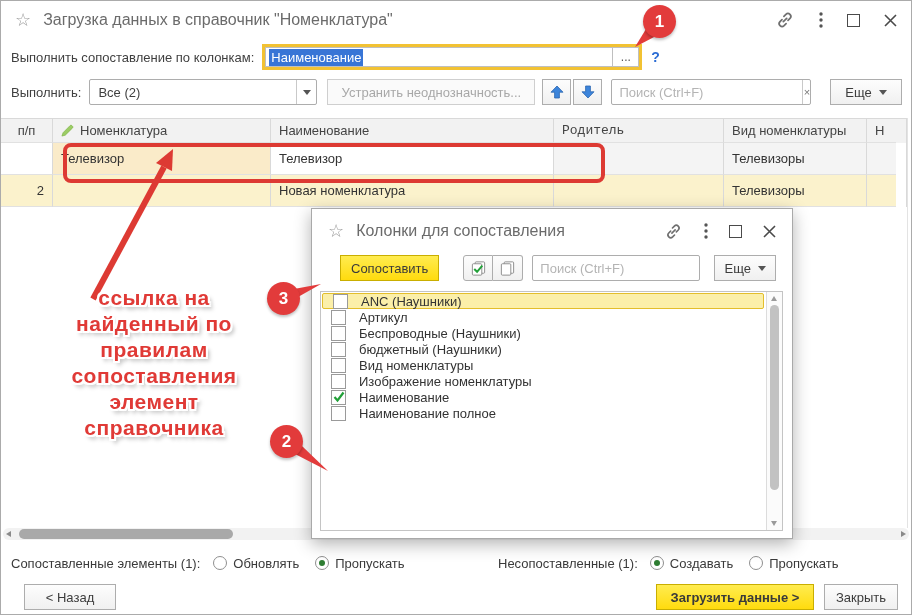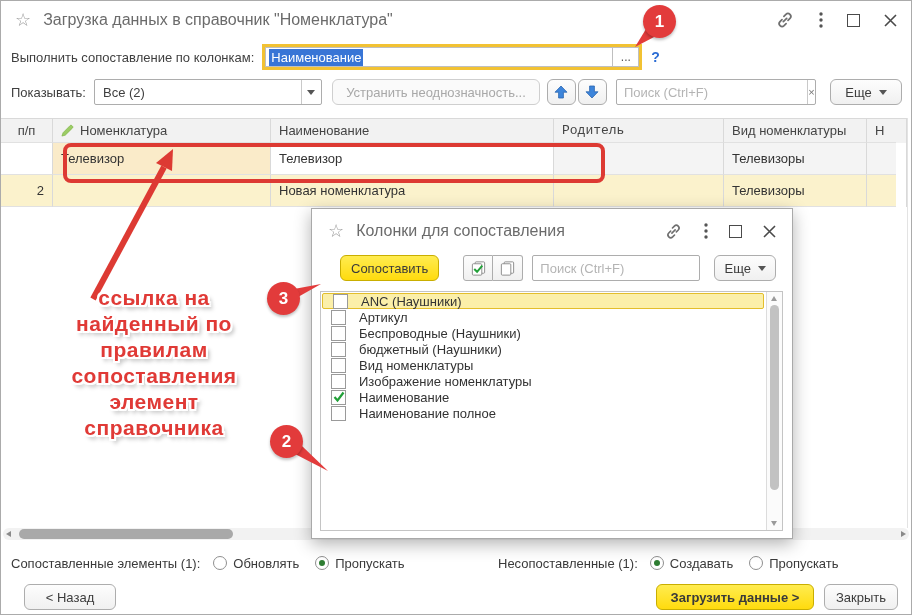--- a/index.html
+++ b/index.html
@@ -19,21 +19,21 @@
   .map-input{flex:1;border:1px solid #BFBFBF;border-right:none;display:flex;align-items:center;padding:0 3px;font-size:13px;}
   .sel-text{background:#3875D6;color:#fff;padding:1px 2px;}
   .map-ellipsis{width:25px;border:1px solid #BFBFBF;display:flex;align-items:center;justify-content:center;color:#555;font-size:12px;background:#fff;}
   .help{margin-left:9px;color:#2B6CD4;font-weight:bold;font-size:14px;}
   
   .filterrow{position:absolute;left:10px;top:78px;right:9px;height:26px;display:flex;align-items:center;font-size:13px;color:#3f3f3f;}
   .combo{width:228px;height:26px;border:1px solid #ADADAD;border-radius:2px;display:flex;align-items:stretch;margin-left:8px;background:#fff;box-sizing:border-box;}
   .combo .val{flex:1;display:flex;align-items:center;padding:0 8px;}
   .combo .dd{width:19px;border-left:1px solid #C9C9C9;display:flex;align-items:center;justify-content:center;}
   .tri-down{width:0;height:0;border-left:4px solid transparent;border-right:4px solid transparent;border-top:5px solid #555;}
-  .btn{height:26px;border:1px solid #ADADAD;border-radius:6px;background:linear-gradient(#FDFDFD,#F0F0F0);
+  .btn{height:26px;border:1px solid #ADADAD;border-radius:0;background:linear-gradient(#FDFDFD,#F0F0F0);
        display:flex;align-items:center;justify-content:center;font-size:13px;color:#3c3c3c;padding:0 10px;box-sizing:border-box;cursor:pointer;}
   .btn.disabled{color:#A8A8A8;background:#FAFAFA;border-color:#CFCFCF;}
   .sqbtn{width:29px;padding:0;}
   .searchwrap{height:26px;border:1px solid #ADADAD;border-radius:2px;background:#fff;display:flex;align-items:stretch;box-sizing:border-box;}
   .searchwrap input{border:none;outline:none;flex:1;font-size:13px;padding:0 7px;font-family:"Liberation Sans",sans-serif;color:#333;background:transparent;}
   .searchwrap input::placeholder{color:#B4B4B4;}
   .clearx{width:21px;border-left:1px solid #C9C9C9;display:flex;align-items:center;justify-content:center;color:#777;font-size:11px;}
   .morebtn{display:flex;align-items:center;gap:7px;}
   
   .tbl{position:absolute;left:0;top:117px;width:906px;border-right:1px solid #D9D9D9;box-sizing:border-box;}
@@ -144,21 +144,21 @@
     <div class="map-group">
       <div class="map-input">
         <span class="sel-text">Наименование</span>
       </div>
       <div class="map-ellipsis">...</div>
     </div>
     <span class="help">?</span>
   </div>
 
   <div class="filterrow">
-    <span class="lbl">Показывать:</span>
+    <span class="lbl">Выполнить:</span>
     <div class="combo">
       <span class="val">Все (2)</span>
       <span class="dd">
           <span class="tri-down"></span>
         </span>
     </div>
     <div class="btn disabled" style="margin-left:10px;width:208px;">Устранить неоднозначность...</div>
     <div class="btn sqbtn" style="margin-left:7px;">
       <svg width="14" height="14" viewBox="0 0 14 14">
           <path d="M7 1 L13 7.2 H9.4 V13 H4.6 V7.2 H1 Z" fill="#3D85DB" stroke="#2B66B0" stroke-width="0.8"></path>

